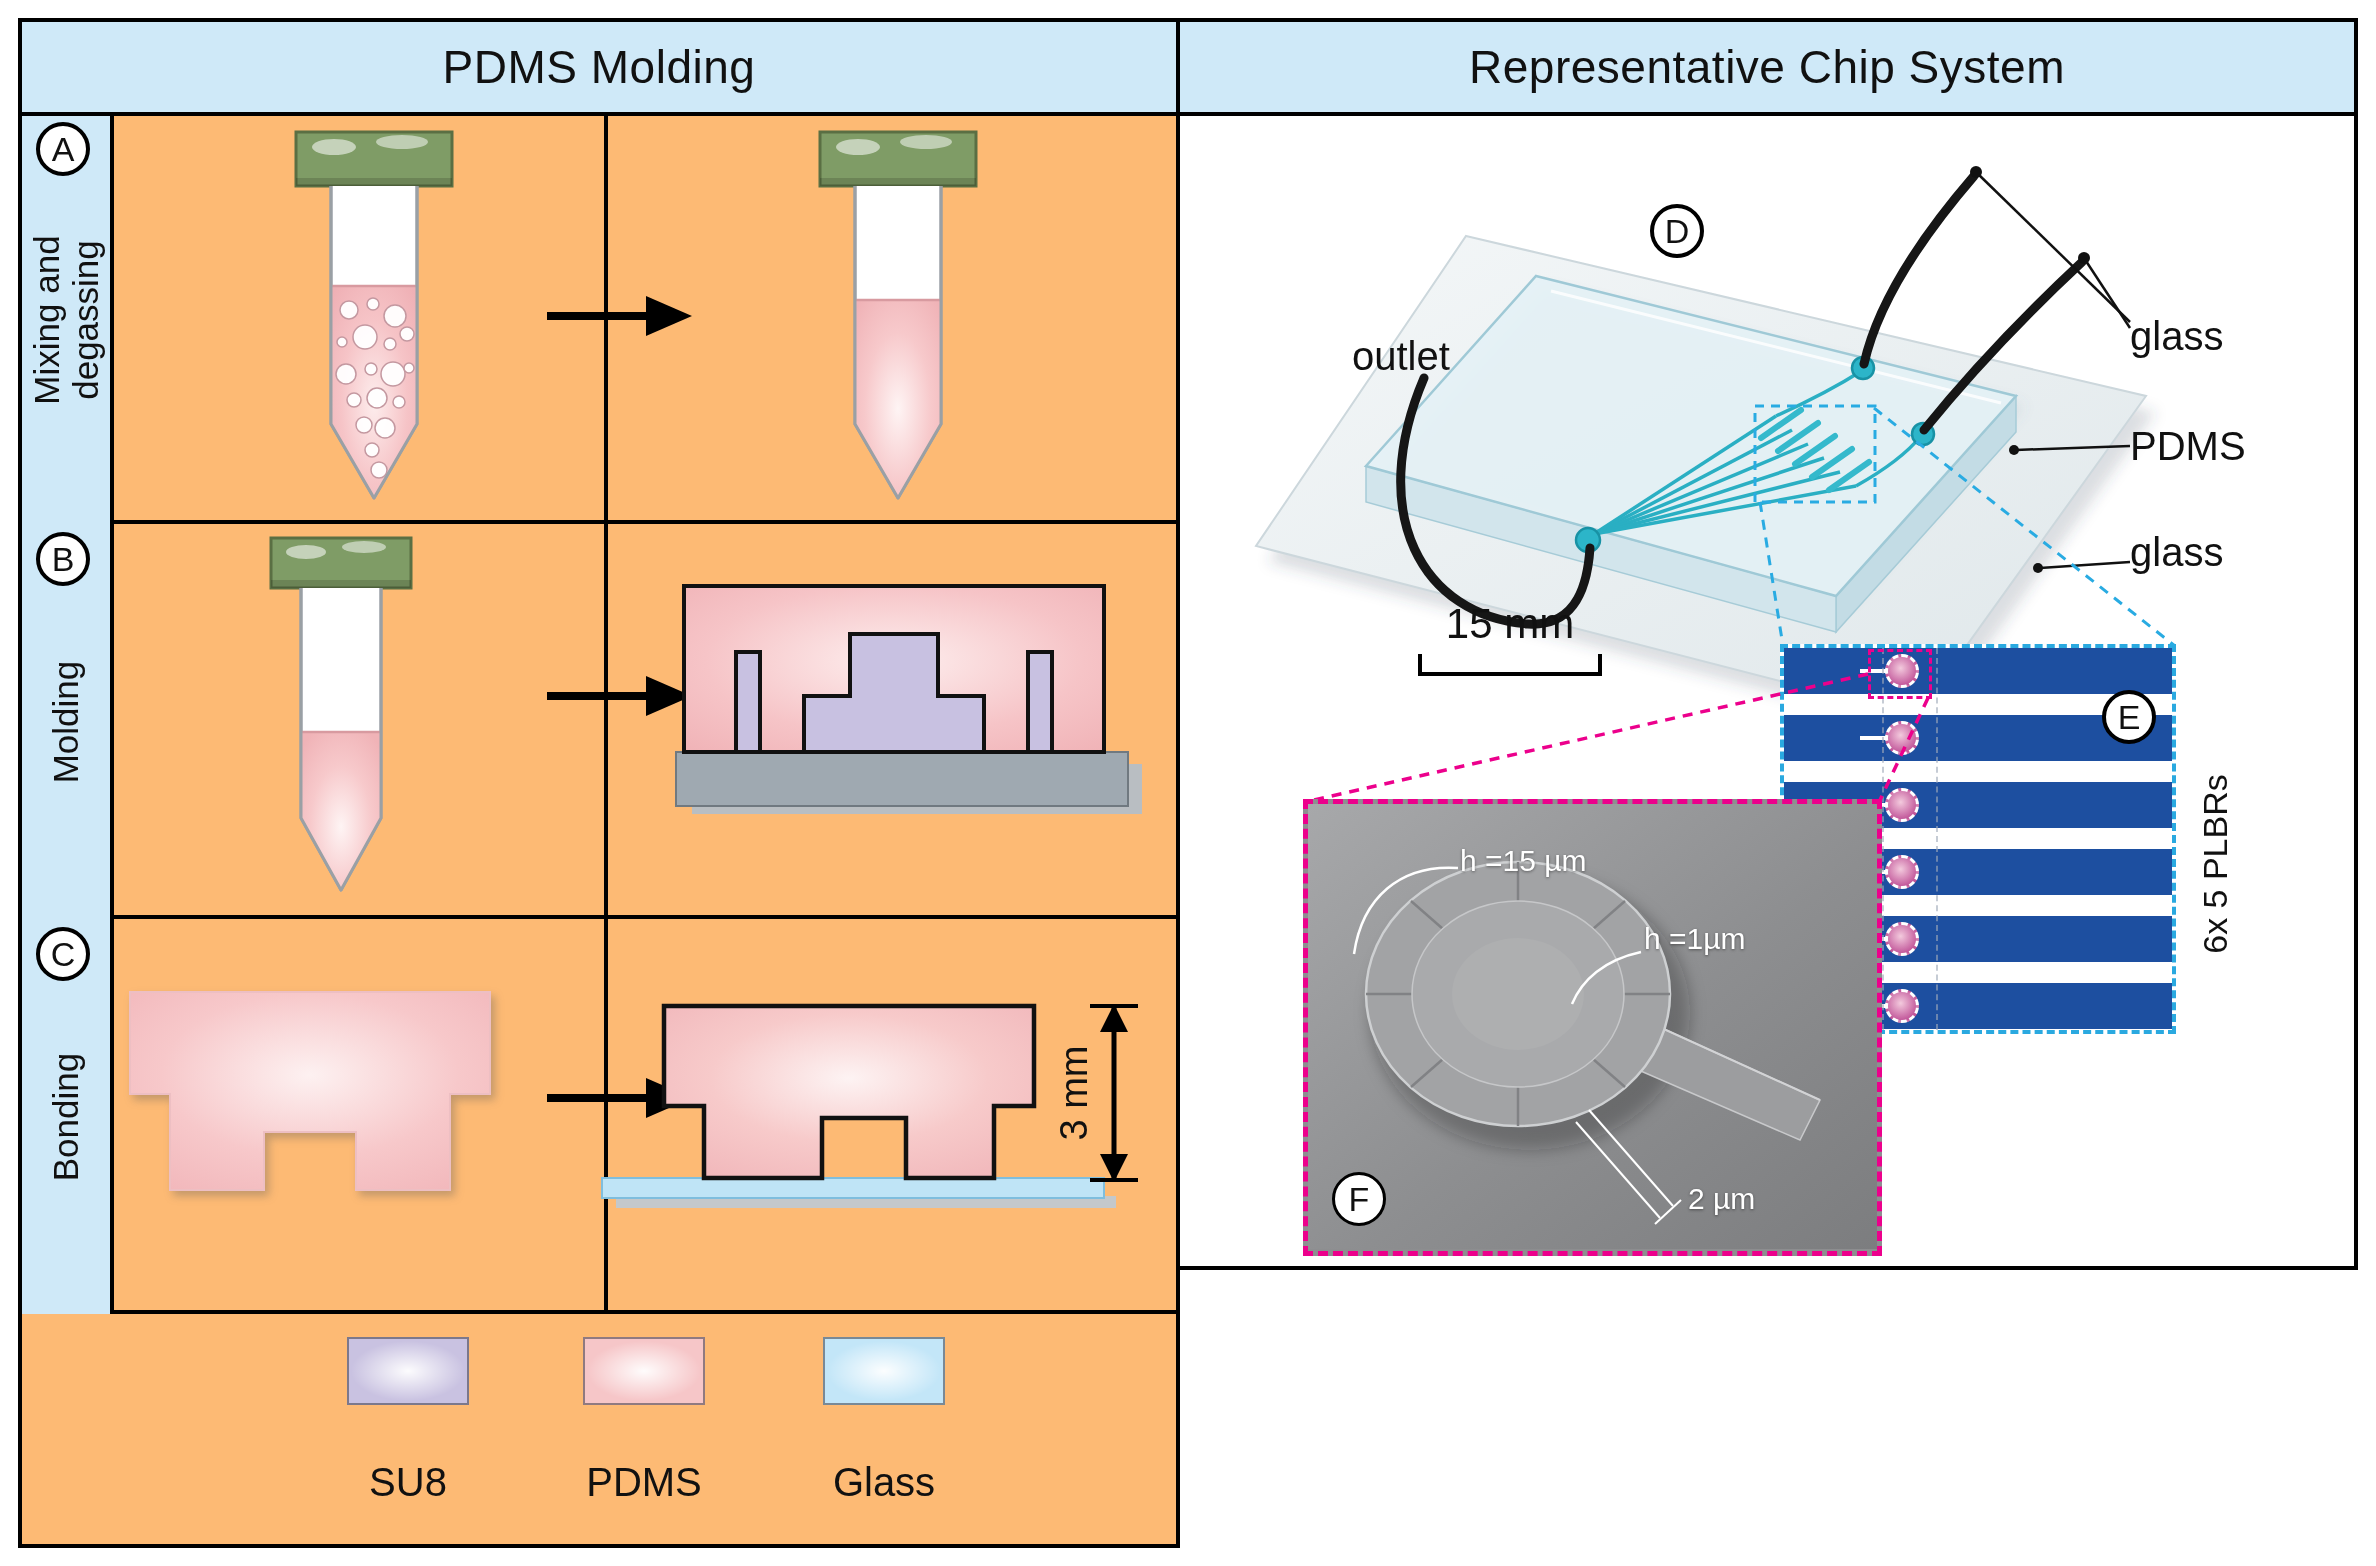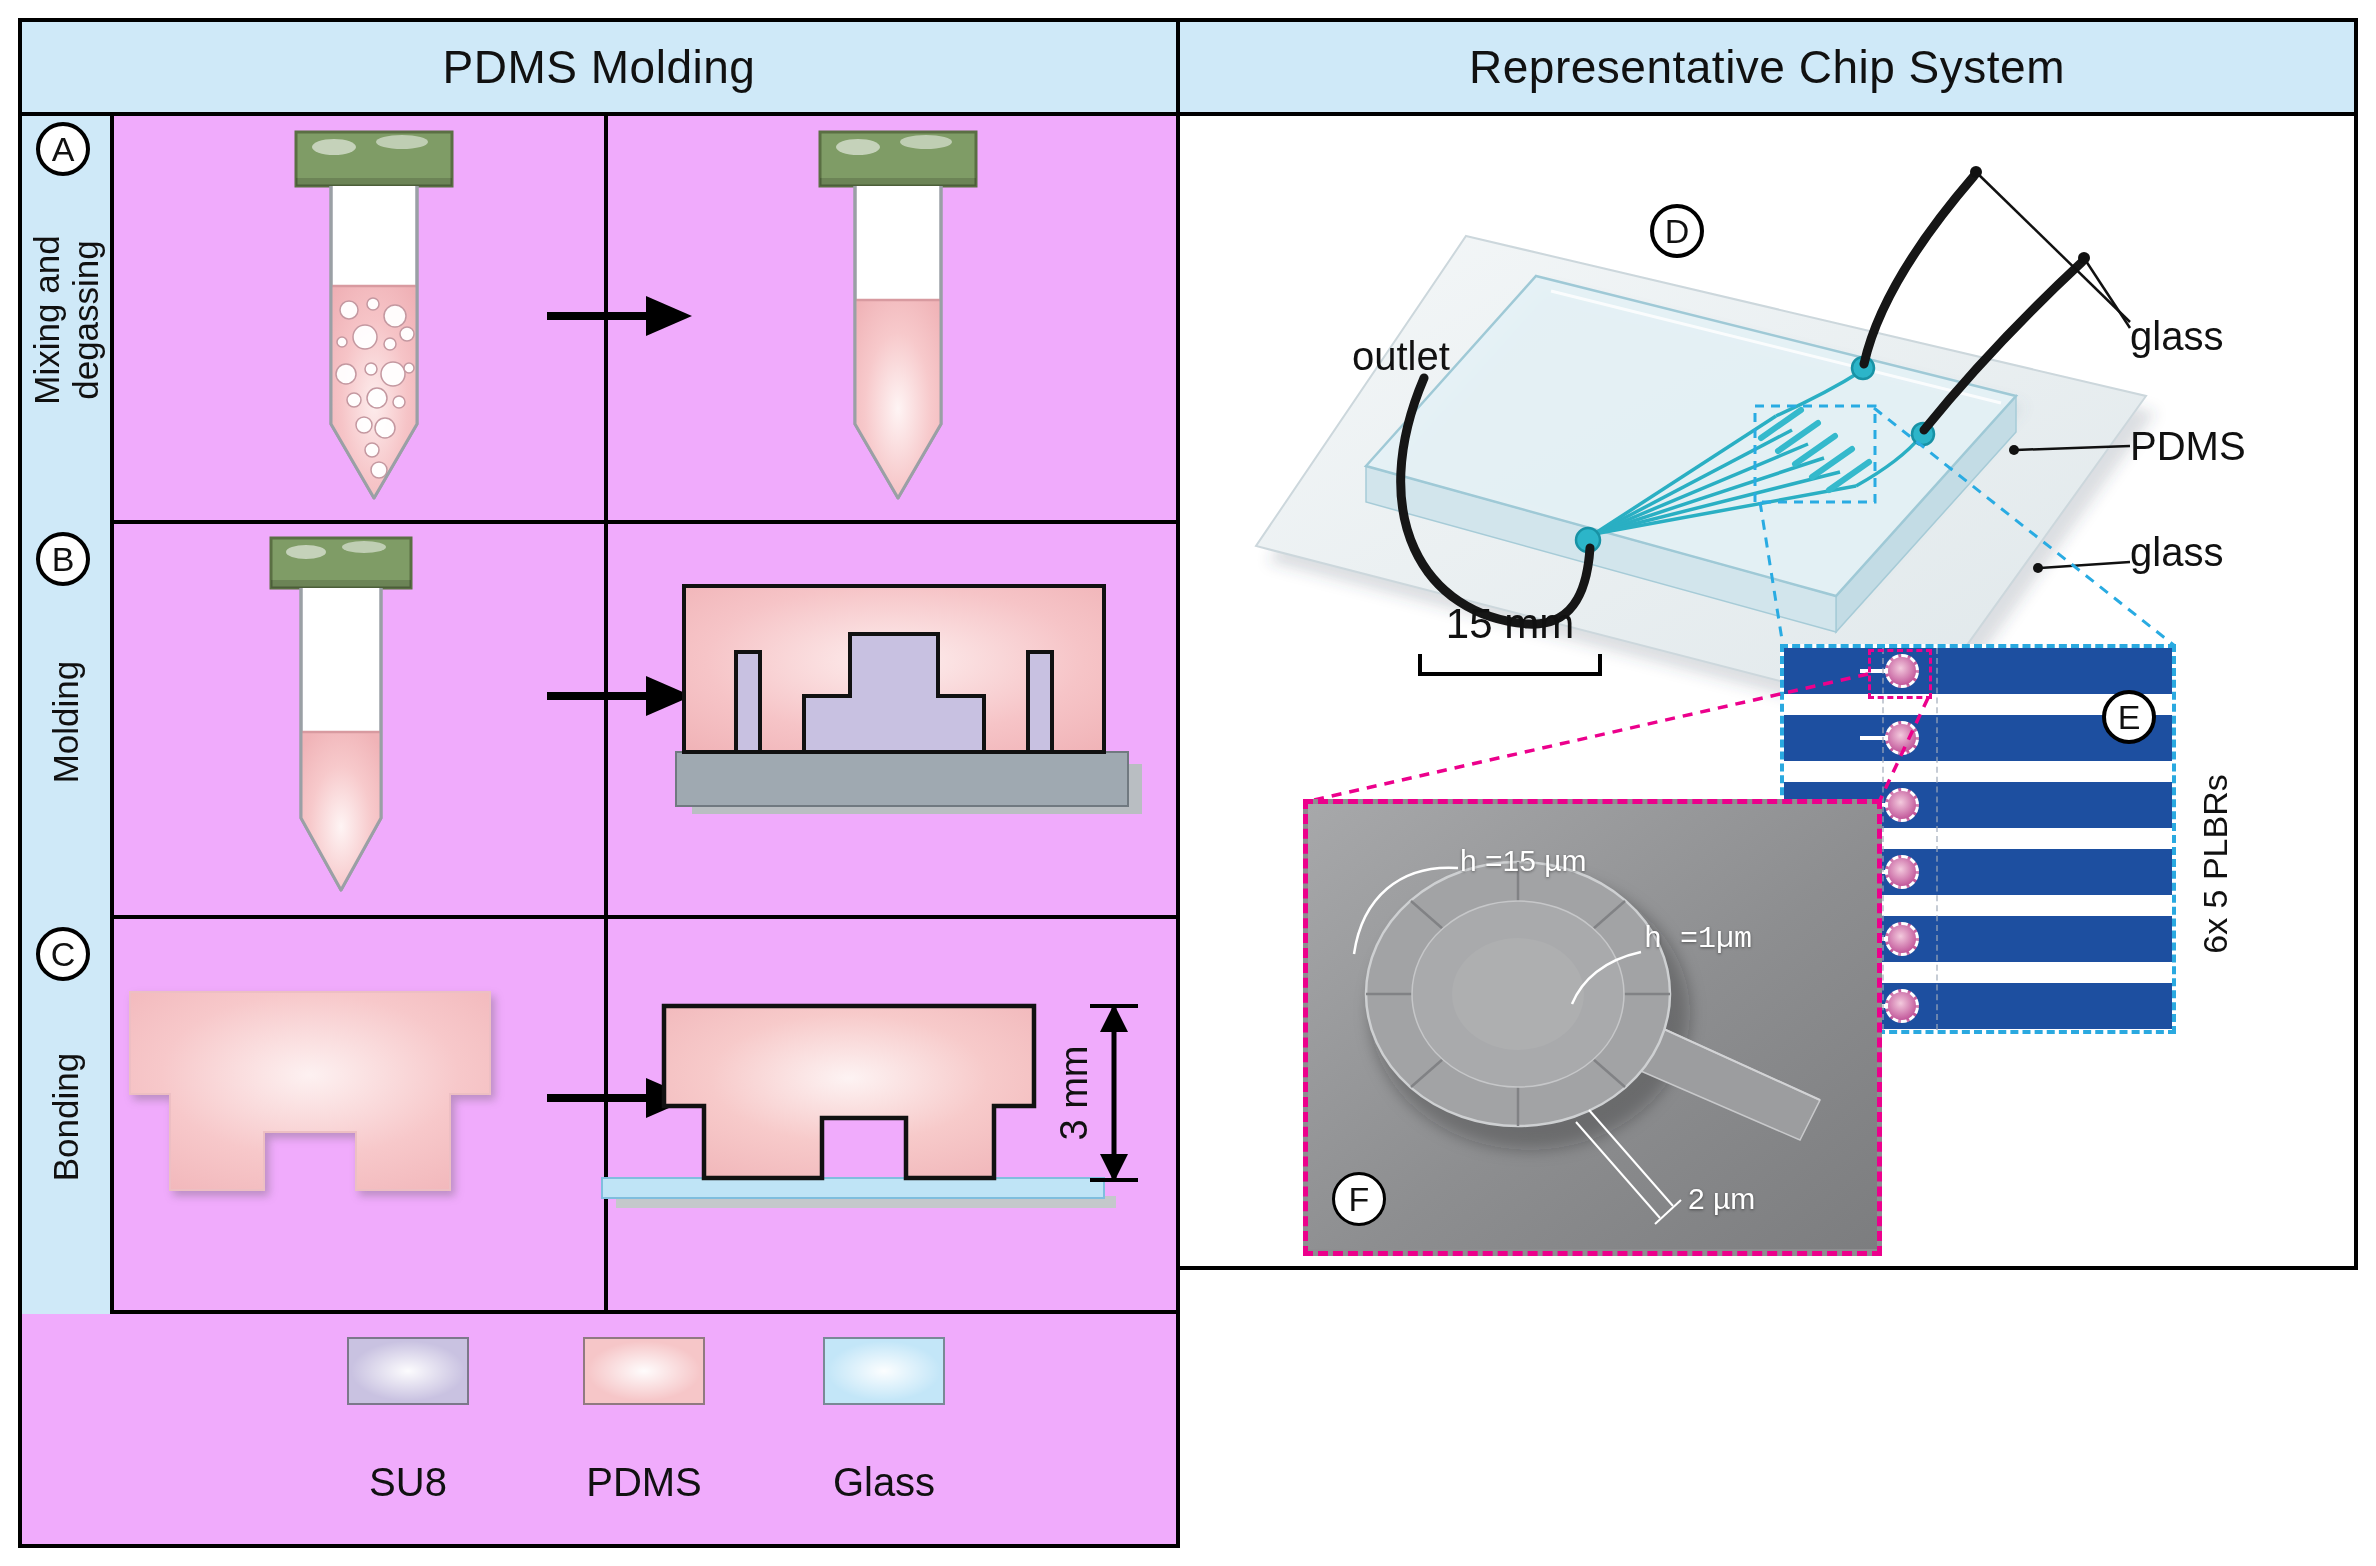--- a/index.html
+++ b/index.html
@@ -1,21 +1,21 @@
 <!DOCTYPE html>
 <html><head>
 <meta charset="utf-8">
 <style>
   * { margin:0; padding:0; box-sizing:border-box; }
   html,body { background:#ffffff; }
   body { font-family:"Liberation Sans", sans-serif; color:#111; }
   .stage { position:relative; width:2376px; height:1566px; background:#fff; overflow:hidden; }
 
   
-  .left-box  { position:absolute; left:18px;  top:18px; width:1162px; height:1530px; border:4px solid #000; background:#f0abfc; }
+  .left-box  { position:absolute; left:18px;  top:18px; width:1162px; height:1530px; border:4px solid #000; background:#fdba74; }
   .right-box { position:absolute; left:1176px; top:18px; width:1182px; height:1252px; border:4px solid #000; background:#fff;padding-left:40px; }
 
   .panel-header { position:absolute; left:0; top:0; right:0; height:94px; background:#cfe9f8;
                   border-bottom:4px solid #000; display:flex; align-items:center; justify-content:center;
                   font-size:46px; letter-spacing:.5px; }
 
   
   .row-side { position:absolute; left:0; width:92px; background:#cfe9f8; border-right:4px solid #000; }
   .side-a { top:94px;  height:408px; }
   .side-b { top:502px; height:395px; }
@@ -84,21 +84,21 @@
   .badge-e { left:318px; top:42px; }
   .plbr-side-label { position:absolute; left:930px; top:822px; width:210px; height:40px; display:flex;
                      align-items:center; justify-content:center; font-size:34px; transform:rotate(-90deg); z-index:2; }
 
   
   .f-panel { position:absolute; left:123px; top:777px; width:579px; height:457px; border:5px dashed #ec008c;
              background:#8d8e90; z-index:4; overflow:hidden; }
   .sem-svg { position:absolute; inset:0; width:569px; height:445px; }
   .sem-lbl { position:absolute; color:#fff; font-size:30px; text-shadow:0 1px 3px rgba(0,0,0,.45); z-index:2; }
   .lbl-h10 { left:152px; top:40px; }
-  .lbl-h1  { left:336px; top:118px;font-family:Liberation Mono, monospace; }
+  .lbl-h1  { left:336px; top:118px; }
   .lbl-w2  { left:380px; top:378px; }
   .badge-f { left:24px; top:368px; border-width:3px; }
 </style>
 </head>
 <body>
 
 <div class="stage">
 
   <div class="left-box">
     <div class="panel-header">PDMS Molding</div>

